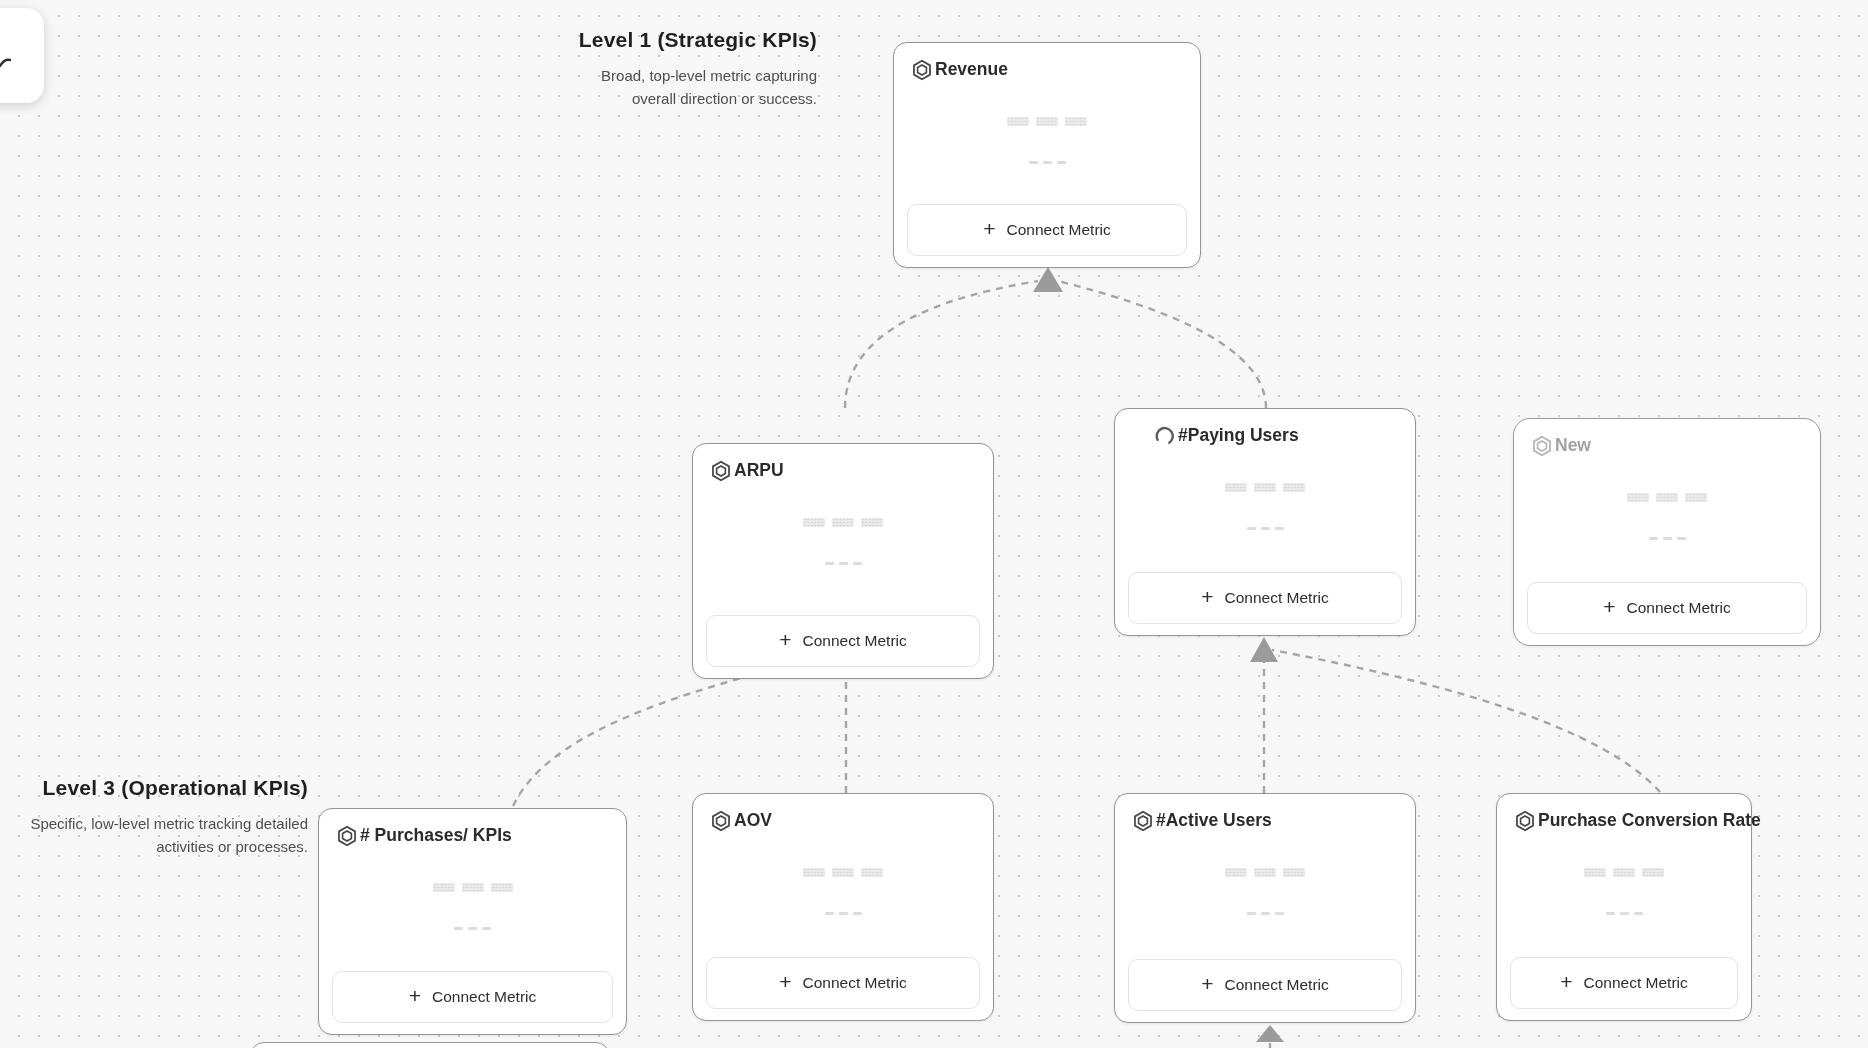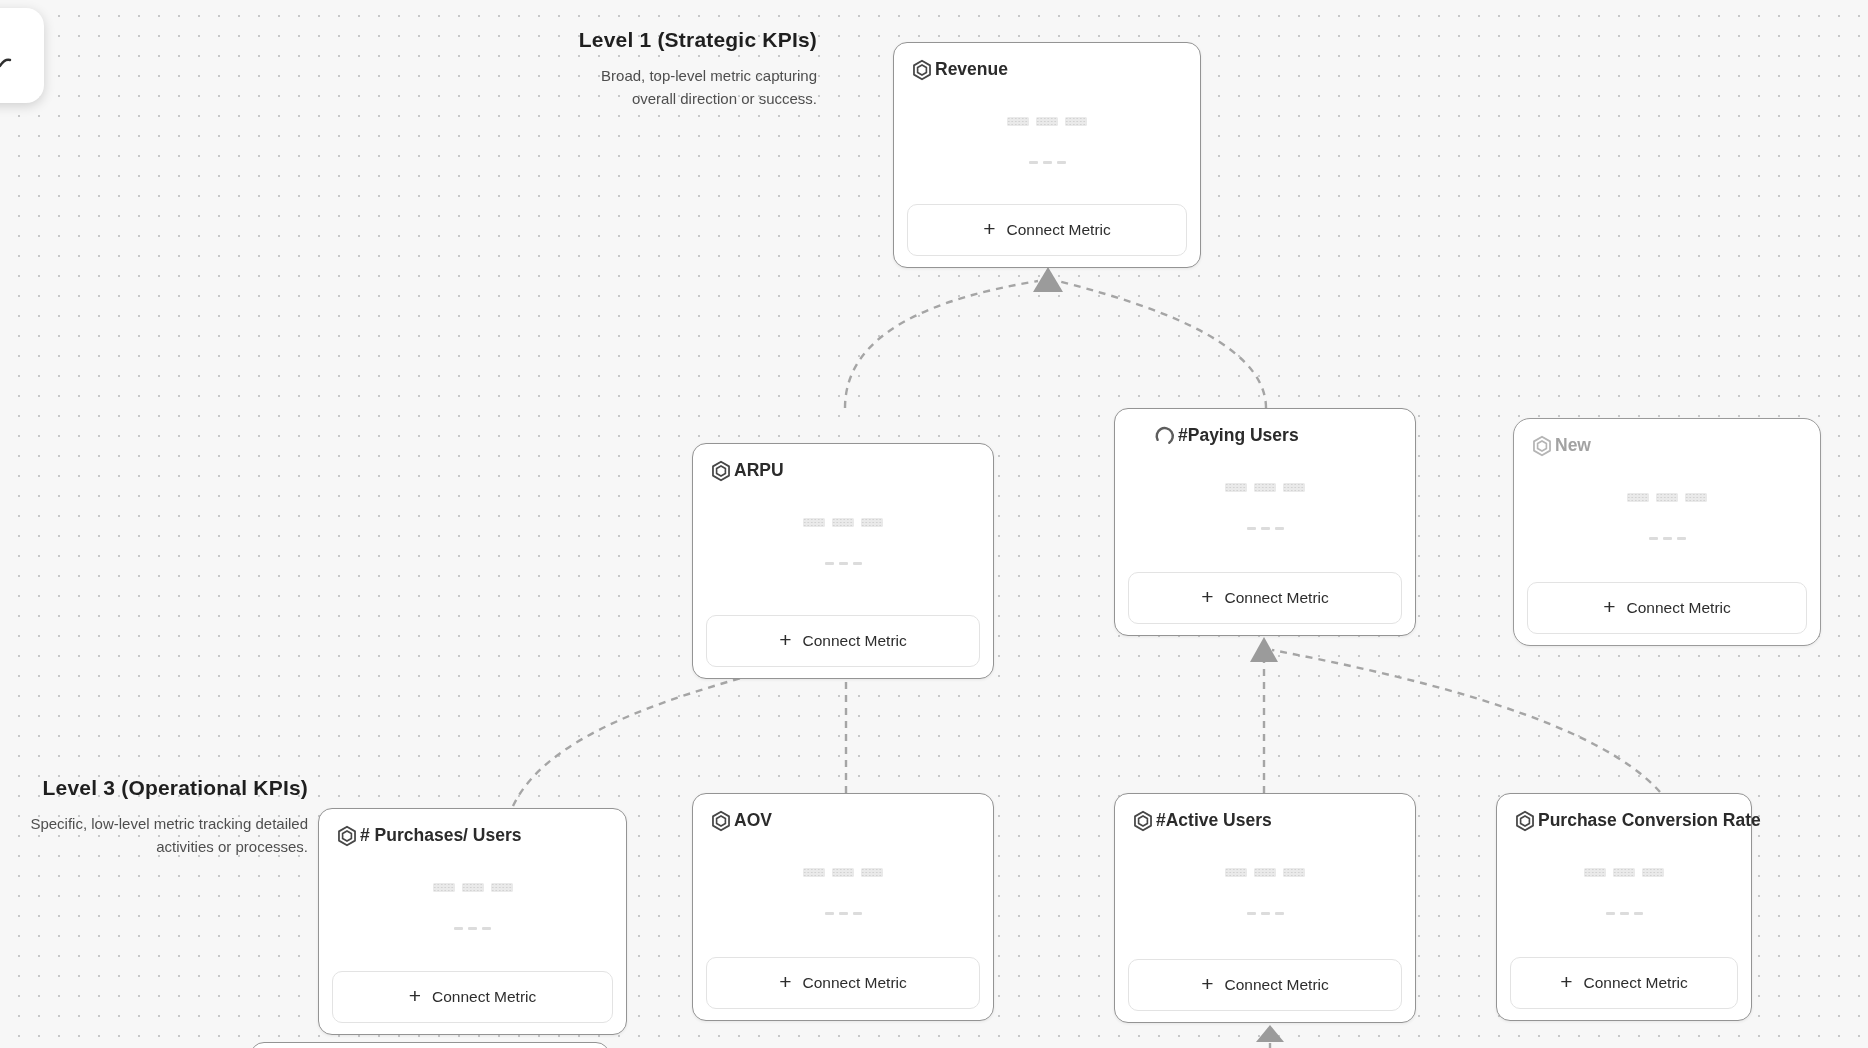--- a/index.html
+++ b/index.html
@@ -206,21 +206,21 @@
       <span class="plus">+</span>
       <span>Connect Metric</span>
     </button>
   </div>
 
   <div class="card" style="left:318px; top:808px; width:309px; height:227px;">
     <div class="card-header">
       <svg class="icon">
           <use href="#hex-icon"></use>
         </svg>
-      <span class="card-title"># Purchases/ Users</span>
+      <span class="card-title"># Purchases/ KPIs</span>
     </div>
     <div class="sk-row big">
         <i></i>
         <i></i>
         <i></i>
       </div>
     <div class="sk-row small">
         <i></i>
         <i></i>
         <i></i>

